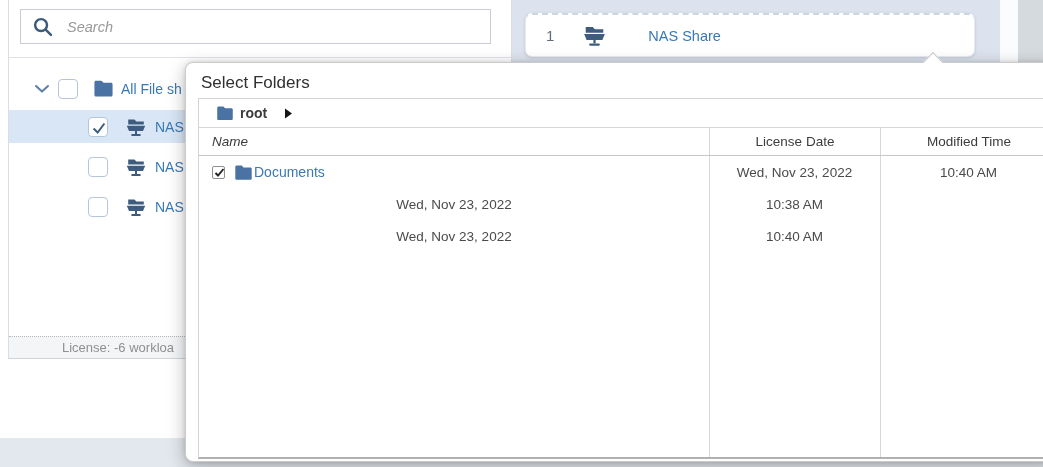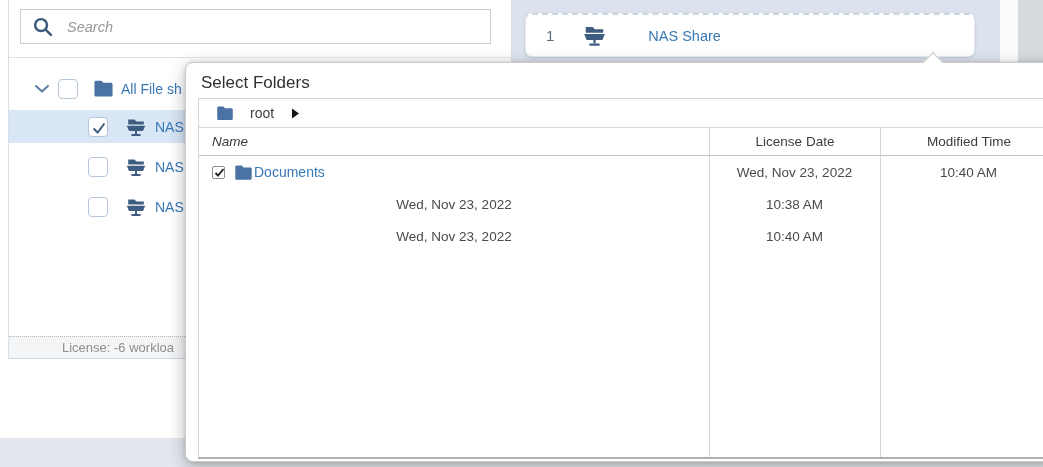--- a/index.html
+++ b/index.html
@@ -70,21 +70,21 @@
     z-index:20;
   }
   .dialog-title { position:absolute; left:15px; top:0; height:35px; line-height:39px; font-size:17px; color:#303030; }
 
   .folder-table {
     position:absolute; left:12px; top:35px; width:859px; height:361px;
     border-left:1px solid #d4d4d4; border-top:1px solid #d4d4d4; border-bottom:2px solid #b0b0b0;
     background:#fff;
   }
   .crumb-row { height:29px; border-bottom:1px solid #d7d7d7; display:flex; align-items:center; padding-left:16px; }
-  .crumb-text { margin-left:15px; font-size:14px; color:#3c3c3c; }
+  .crumb-text { margin-left:5px; font-size:14px; color:#3c3c3c;font-weight:bold; }
   .crumb-arrow { margin-left:17px; display:flex; align-items:center; }
 
   .grid3 { display:grid; grid-template-columns:510px 171px 1fr; }
   .thead { height:28px; border-bottom:1px solid #c6c6c6; }
   .thead > div { display:flex; align-items:center; font-size:13.5px; color:#3c3c3c; }
   .th-name { padding-left:13px;font-style:italic; }
   .th-center { justify-content:center; border-left:1px solid #d7d7d7; }
 
   .tbody { position:relative; height:301px; }
   .vline { position:absolute; top:0; bottom:0; width:1px; background:#d7d7d7; }

